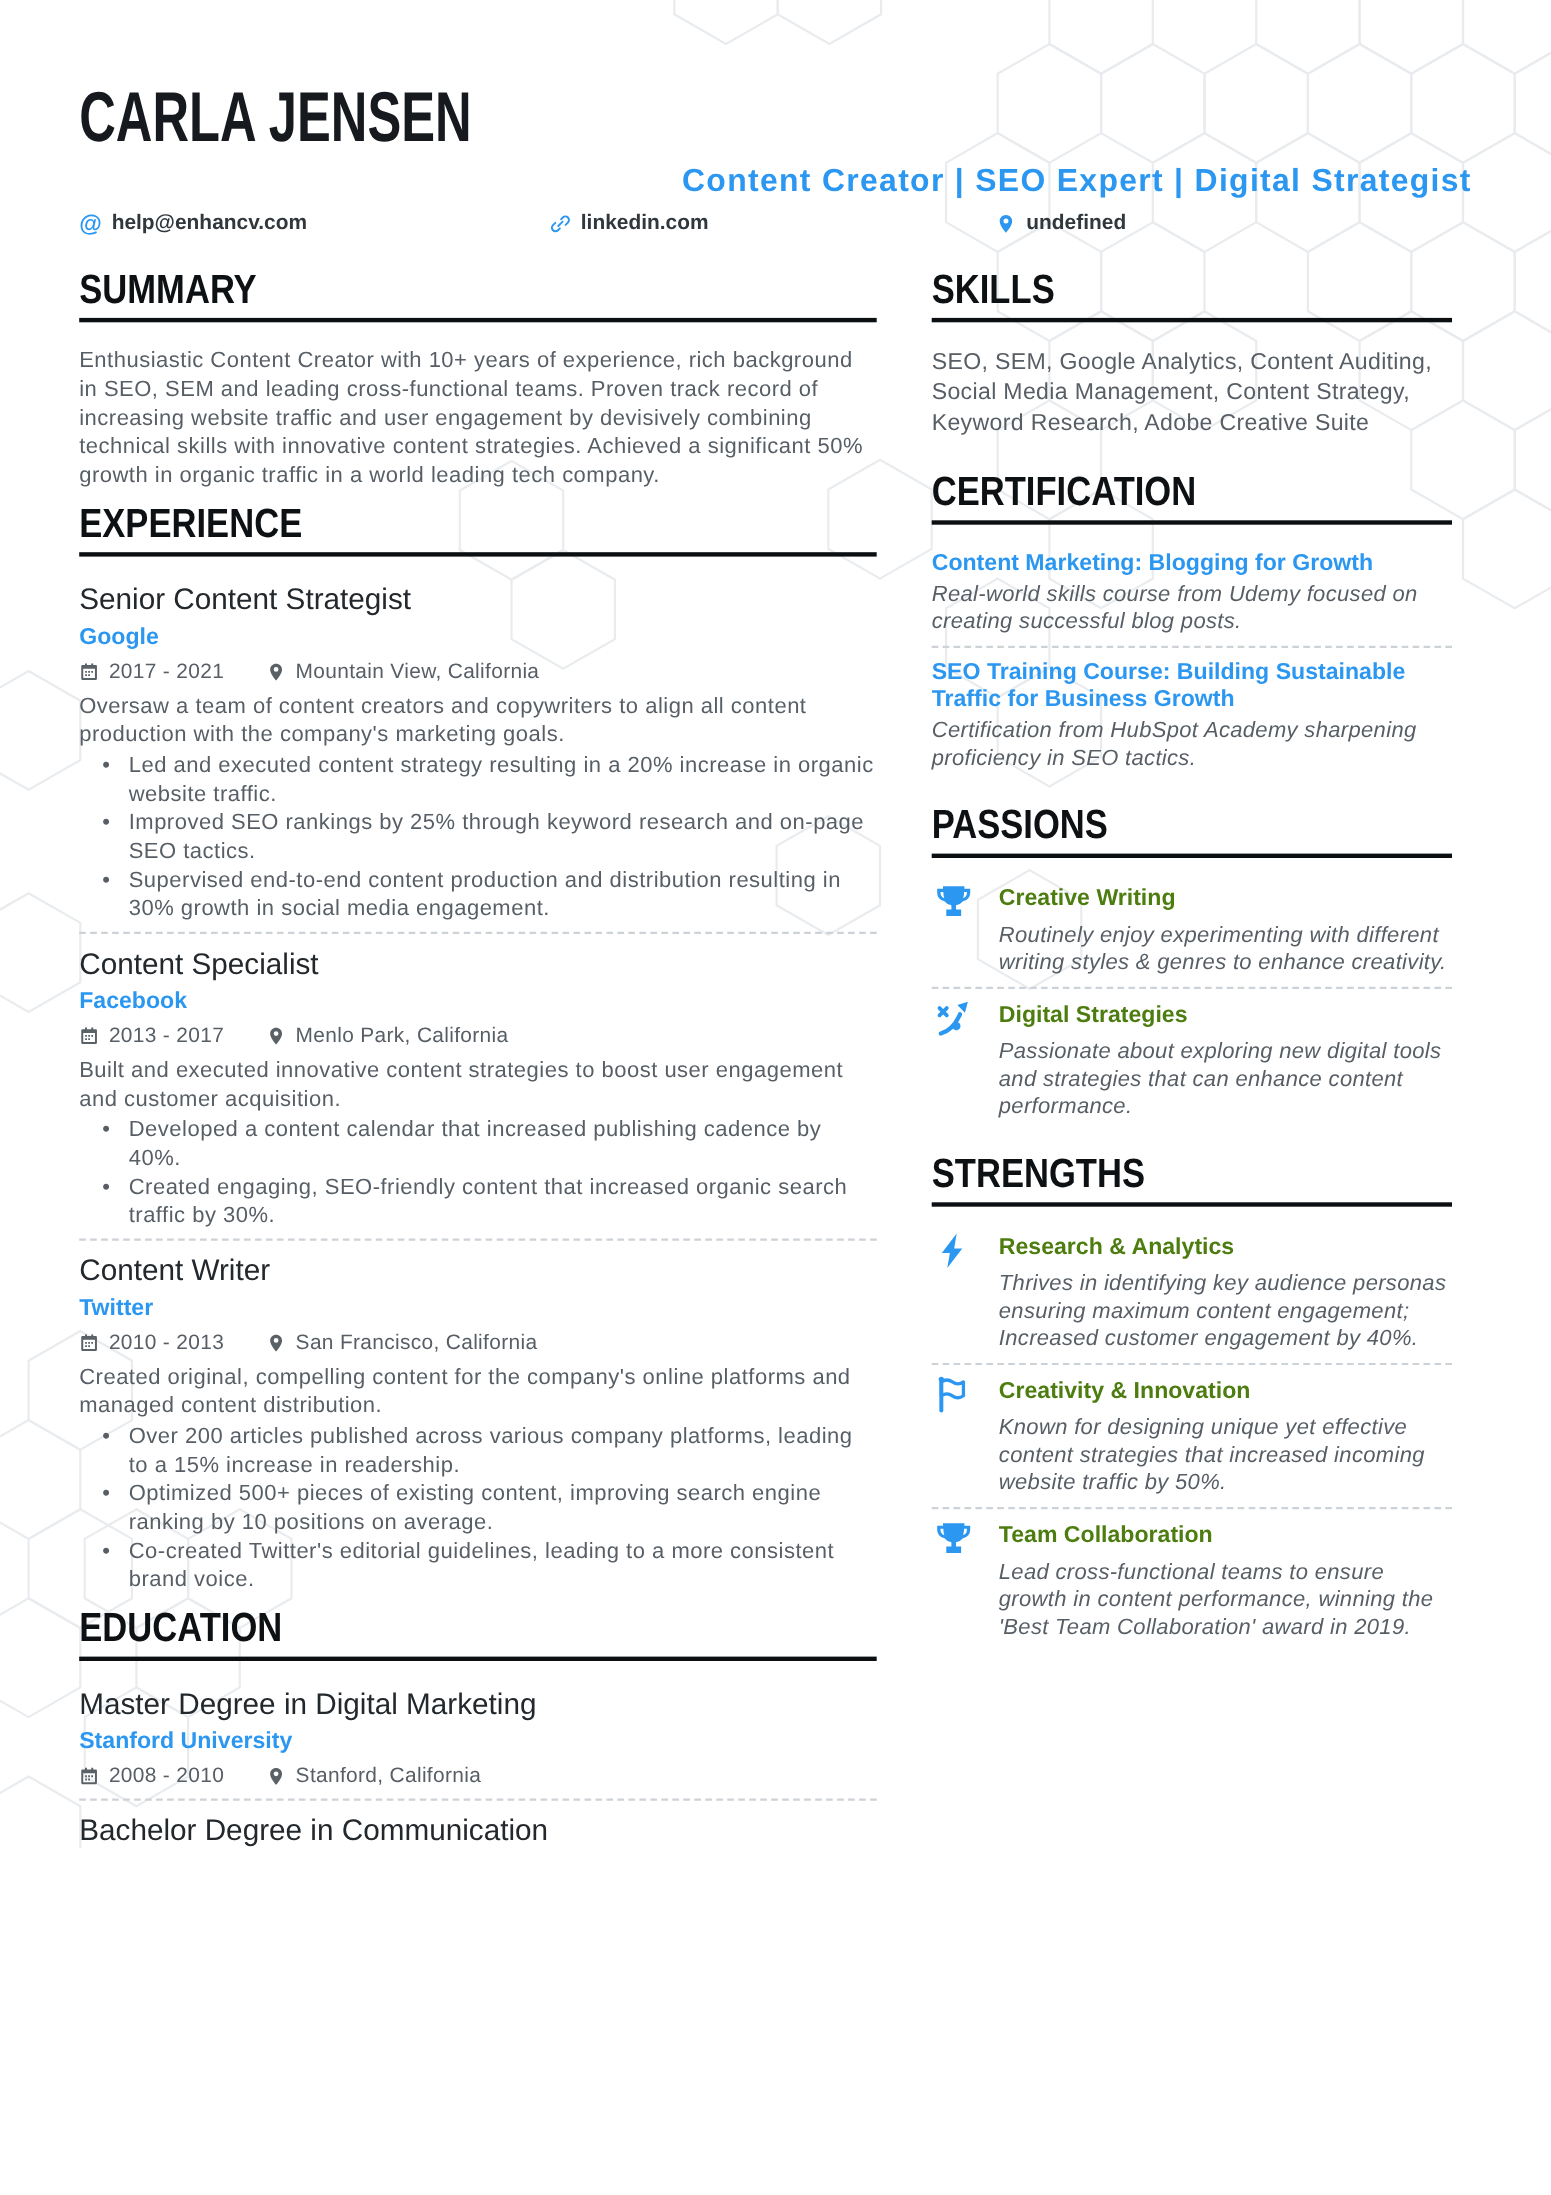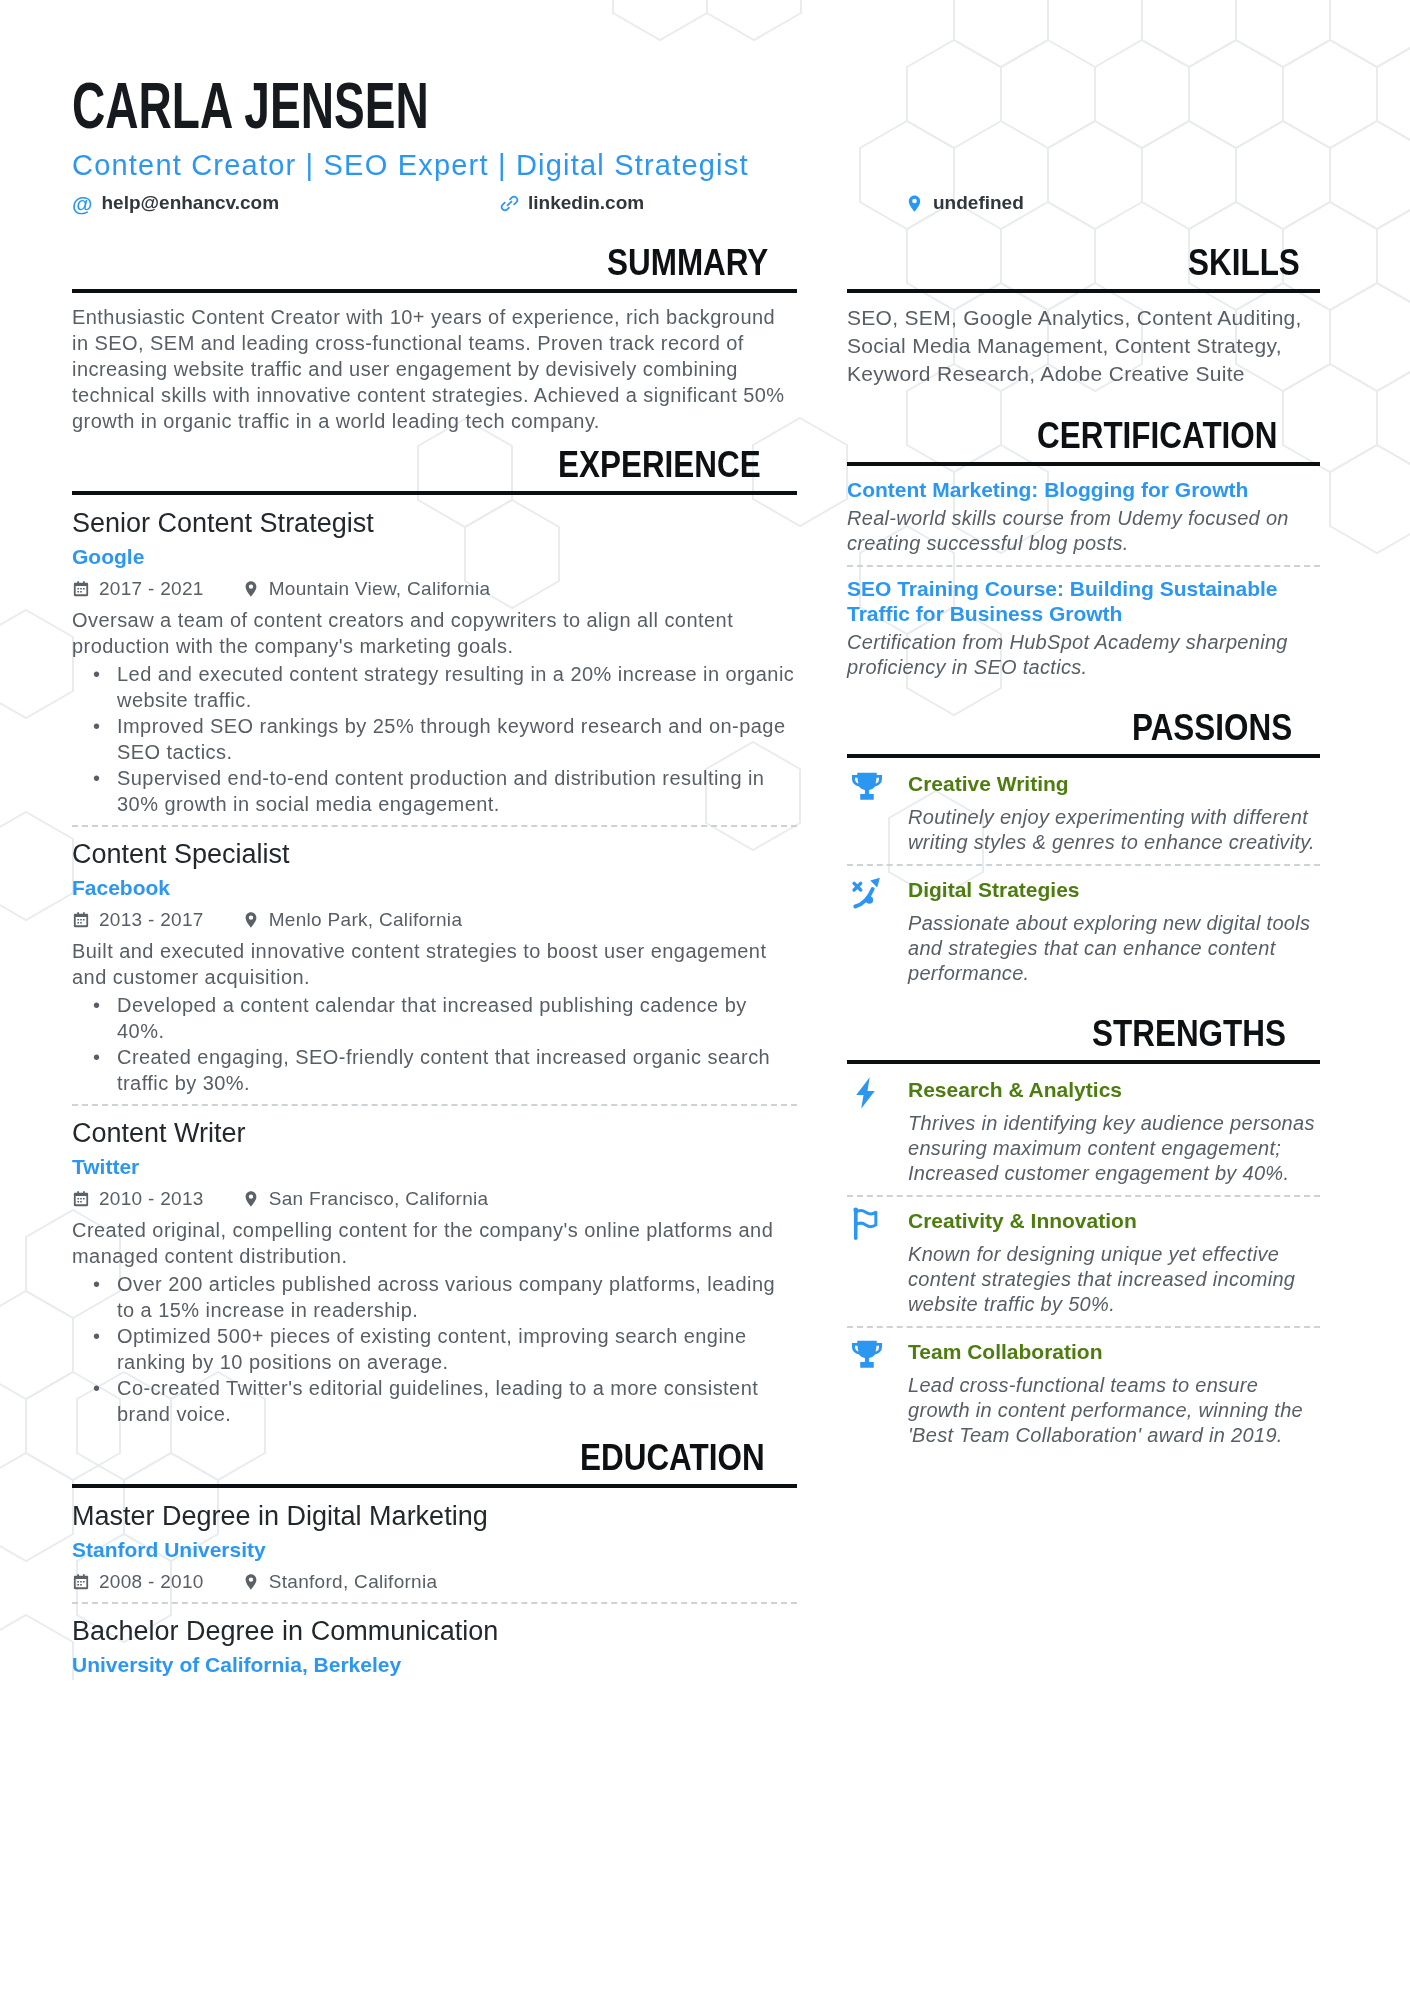--- a/index.html
+++ b/index.html
@@ -13,35 +13,35 @@
   *{box-sizing:border-box;margin:0;padding:0;}
   html,body{background:#ffffff;}
   .page{position:relative;width:1410px;height:1680px;background:#fff;overflow:hidden;
         font-family:"Liberation Sans", sans-serif;color:var(--ink);}
   .bg-hex{position:absolute;inset:0;z-index:0;}
   .content{position:relative;z-index:1;padding:74px 72px 0 72px;}
 
   
   .name{font-size:64px;line-height:64px;font-weight:700;color:#16191d;white-space:nowrap;}
   .name .cx{display:inline-block;transform:scaleX(.72);transform-origin:0 100%;}
-  .headline{margin-top:10px;font-size:29px;line-height:34px;font-weight:400;color:var(--accent);letter-spacing:1.2px;}
+  .headline{margin-top:10px;font-size:29px;line-height:34px;font-weight:700;color:var(--accent);letter-spacing:1.2px;text-align:right;}
   .contact-row{position:relative;height:26px;margin-top:10px;}
   .contact{position:absolute;top:0;display:flex;align-items:center;gap:9px;
            font-size:19px;font-weight:700;color:#30373d;}
   .contact svg{width:19px;height:19px;color:var(--accent);}
   .at-glyph{color:var(--accent);font-size:21px;font-weight:700;line-height:19px;}
   .c-email{left:0;} .c-linkedin{left:428px;} .c-location{left:833px;}
 
   
   .cols{display:flex;margin-top:25px;align-items:flex-start;}
   .col-left{width:725px;flex:none;}
   .col-right{width:473px;flex:none;margin-left:50px;}
 
   .sec-h{font-size:37px;line-height:39px;font-weight:700;color:var(--ink);
-         padding-bottom:7px;border-bottom:4px solid #0c0f12;margin-bottom:11px;white-space:nowrap;text-align:right;}
+         padding-bottom:7px;border-bottom:4px solid #0c0f12;margin-bottom:22px;white-space:nowrap;}
   .sec-h .cx{display:inline-block;transform:scaleX(.85);transform-origin:0 100%;}
 
   .body-txt{font-size:20px;line-height:26px;color:var(--body);letter-spacing:.45px;}
   .sec-summary{margin-bottom:11px;}
   .sec-experience{margin-bottom:11px;}
 
   .entry-title{font-size:27px;line-height:34px;font-weight:400;color:var(--title);}
   .entry-company{font-size:21px;line-height:28px;font-weight:700;color:var(--accent);margin-top:3px;}
   .meta{display:flex;align-items:center;gap:38px;margin-top:6px;height:24px;
         font-size:19px;color:var(--body);letter-spacing:.3px;}

